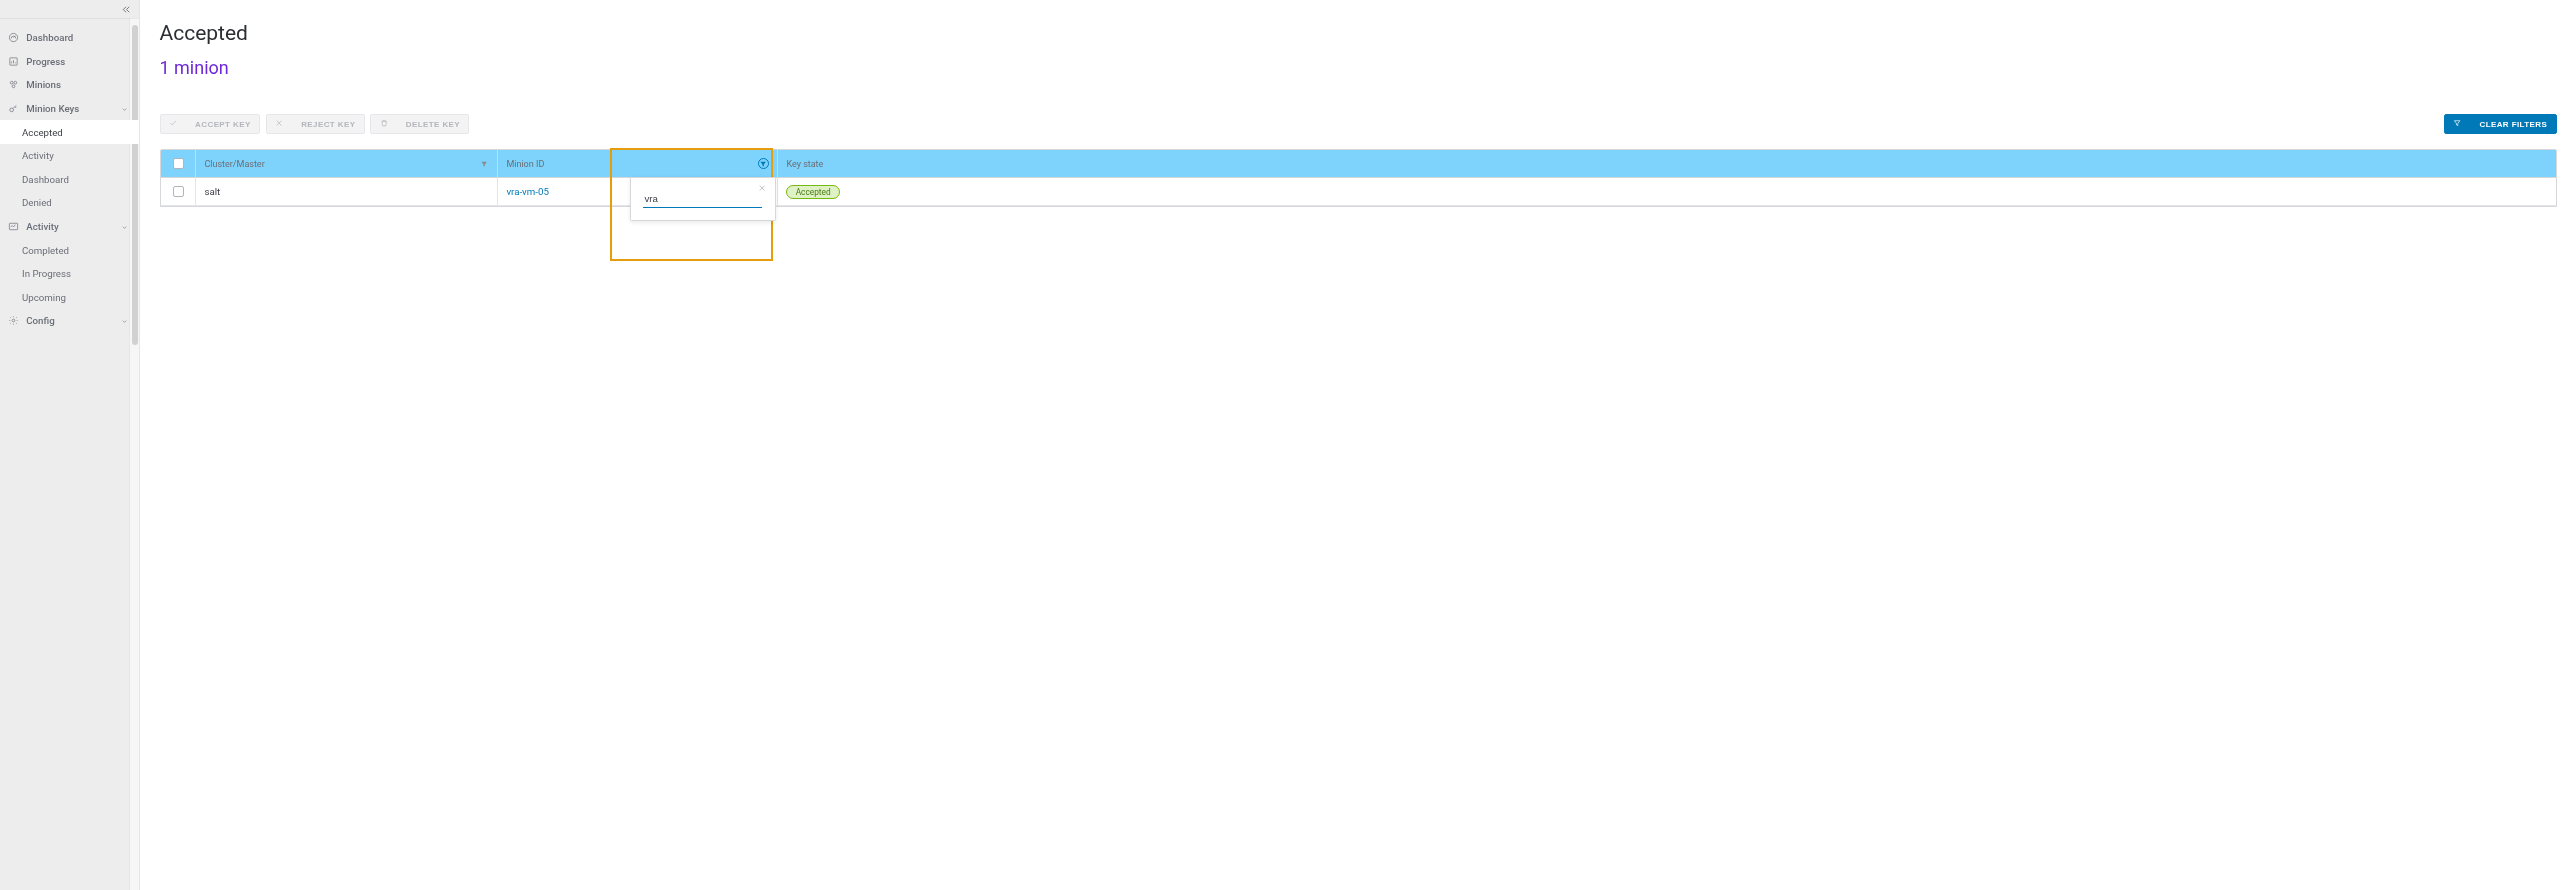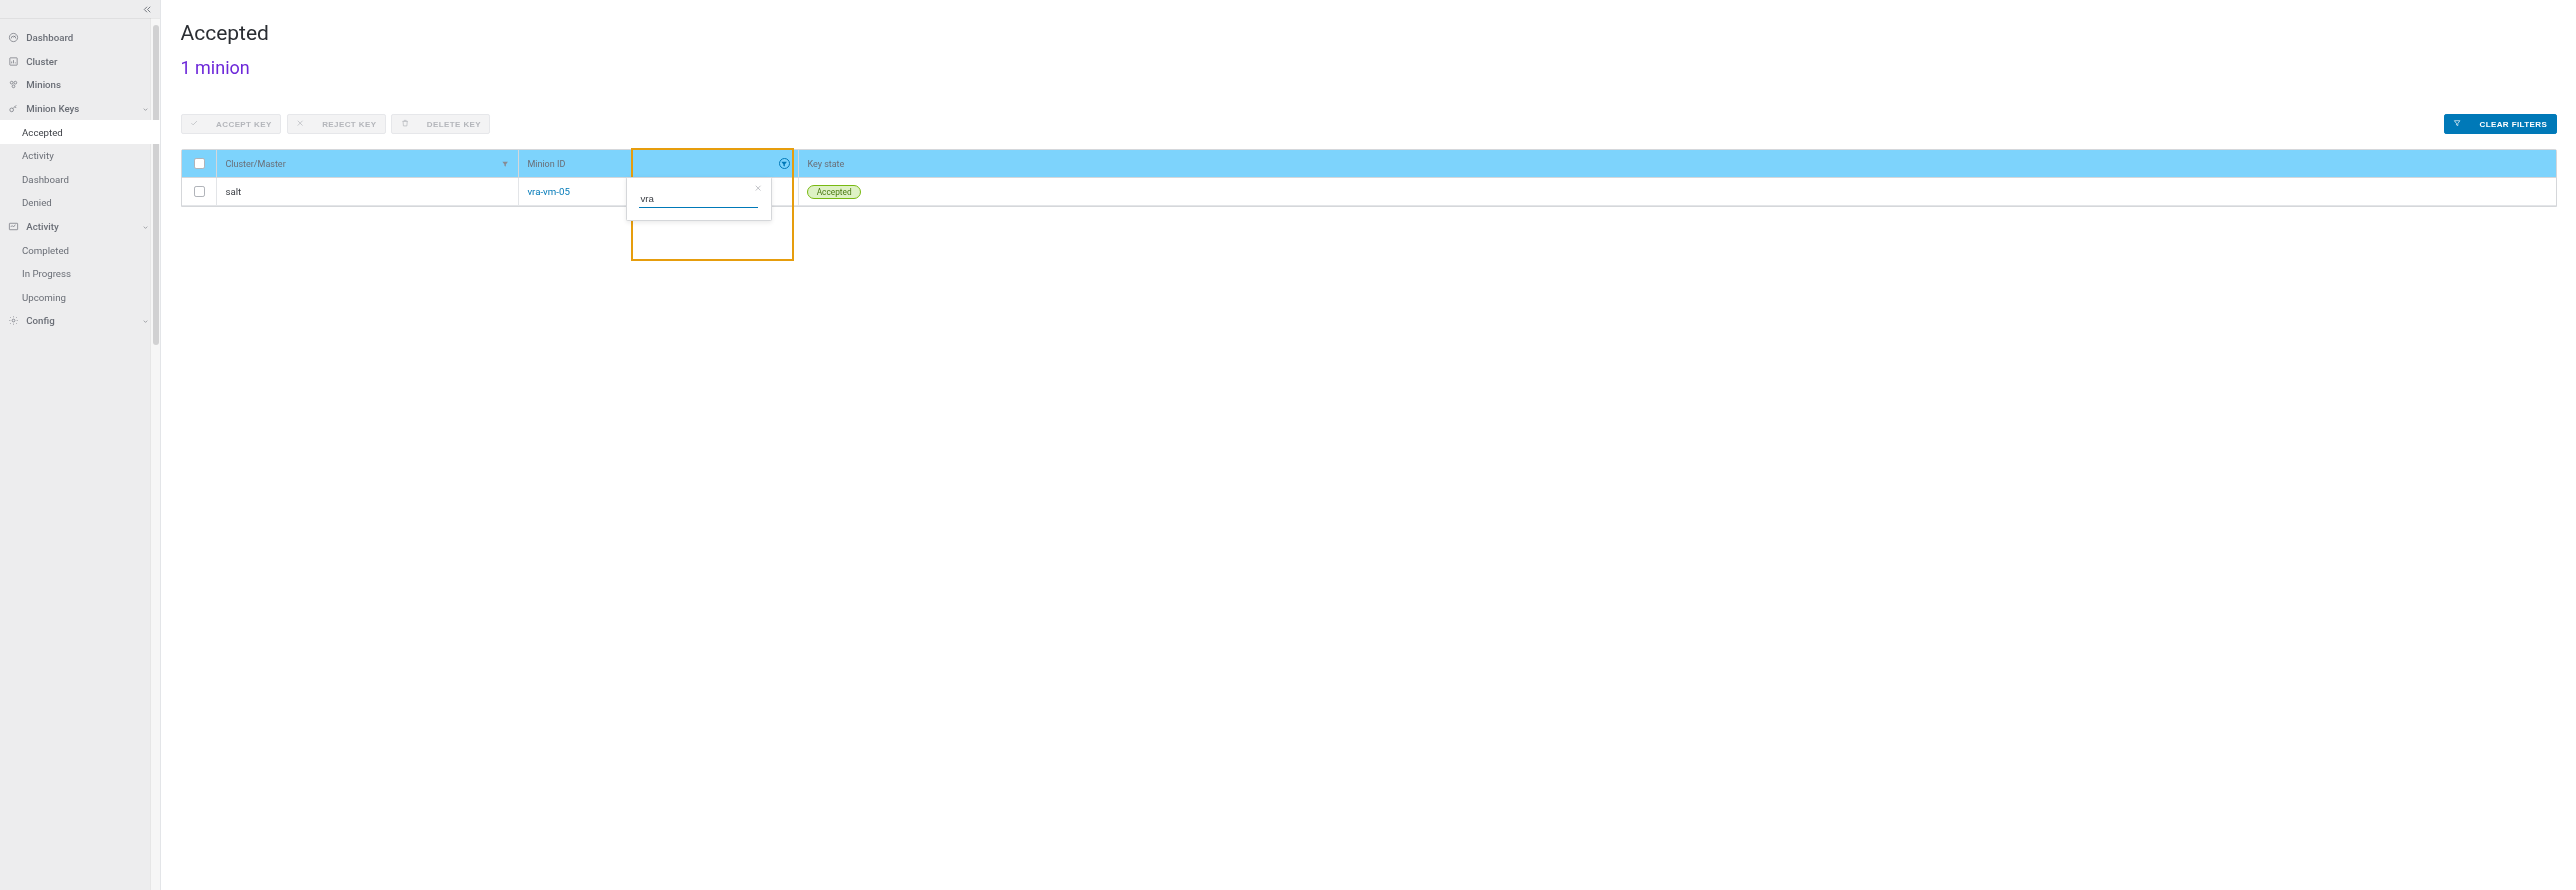--- a/index.html
+++ b/index.html
@@ -24,21 +24,21 @@
     font-family:-apple-system,BlinkMacSystemFont,"Segoe UI",Roboto,Helvetica,Arial,sans-serif;
     font-size:9.7px;
     color:var(--text);
     background:#fff;
     overflow:hidden;
   }
   .app{display:flex;height:100vh;width:100vw;}
 
   
   .sidebar{
-    width:161px;
+    width:140px;
     background:var(--bg-sidebar);
     display:flex;
     flex-direction:column;
     border-right:0.7px solid var(--border-light);
     position:relative;
   }
   .sidebar-collapse{
     height:18px;
     display:flex;
     align-items:center;
@@ -275,21 +275,21 @@
           </span>
           <span>Dashboard</span>
         </li>
         <li class="nav-item">
           <span class="icon">
             <svg viewBox="0 0 24 24">
                 <rect x="4" y="4" width="16" height="16" rx="1"></rect>
                 <path d="M8 16v-4M12 16v-7M16 16v-2"></path>
               </svg>
           </span>
-          <span>Cluster</span>
+          <span>Progress</span>
         </li>
         <li class="nav-item">
           <span class="icon">
             <svg viewBox="0 0 24 24">
                 <circle cx="8" cy="8" r="3"></circle>
                 <circle cx="16" cy="8" r="3"></circle>
                 <circle cx="12" cy="16" r="3"></circle>
               </svg>
           </span>
           <span>Minions</span>
@@ -443,21 +443,21 @@
             <span class="link">vra-vm-05</span>
           </div>
           <div class="cell cell-state">
             <span class="badge">Accepted</span>
           </div>
         </div>
       </div>
 
       <div class="hl-box" style="left:449px;top:-2.1px;width:163px;height:113px;"></div>
 
-      <div class="popover" style="left:444px;top:26.4px;">
+      <div class="popover" style="left:469px;top:26.4px;">
         <span class="close">
           <svg viewBox="0 0 24 24">
               <path d="M5 5l14 14M19 5L5 19"></path>
             </svg>
         </span>
         <input type="text" value="vra" style="">
       </div>
     </div>
   </main>
 </div>

